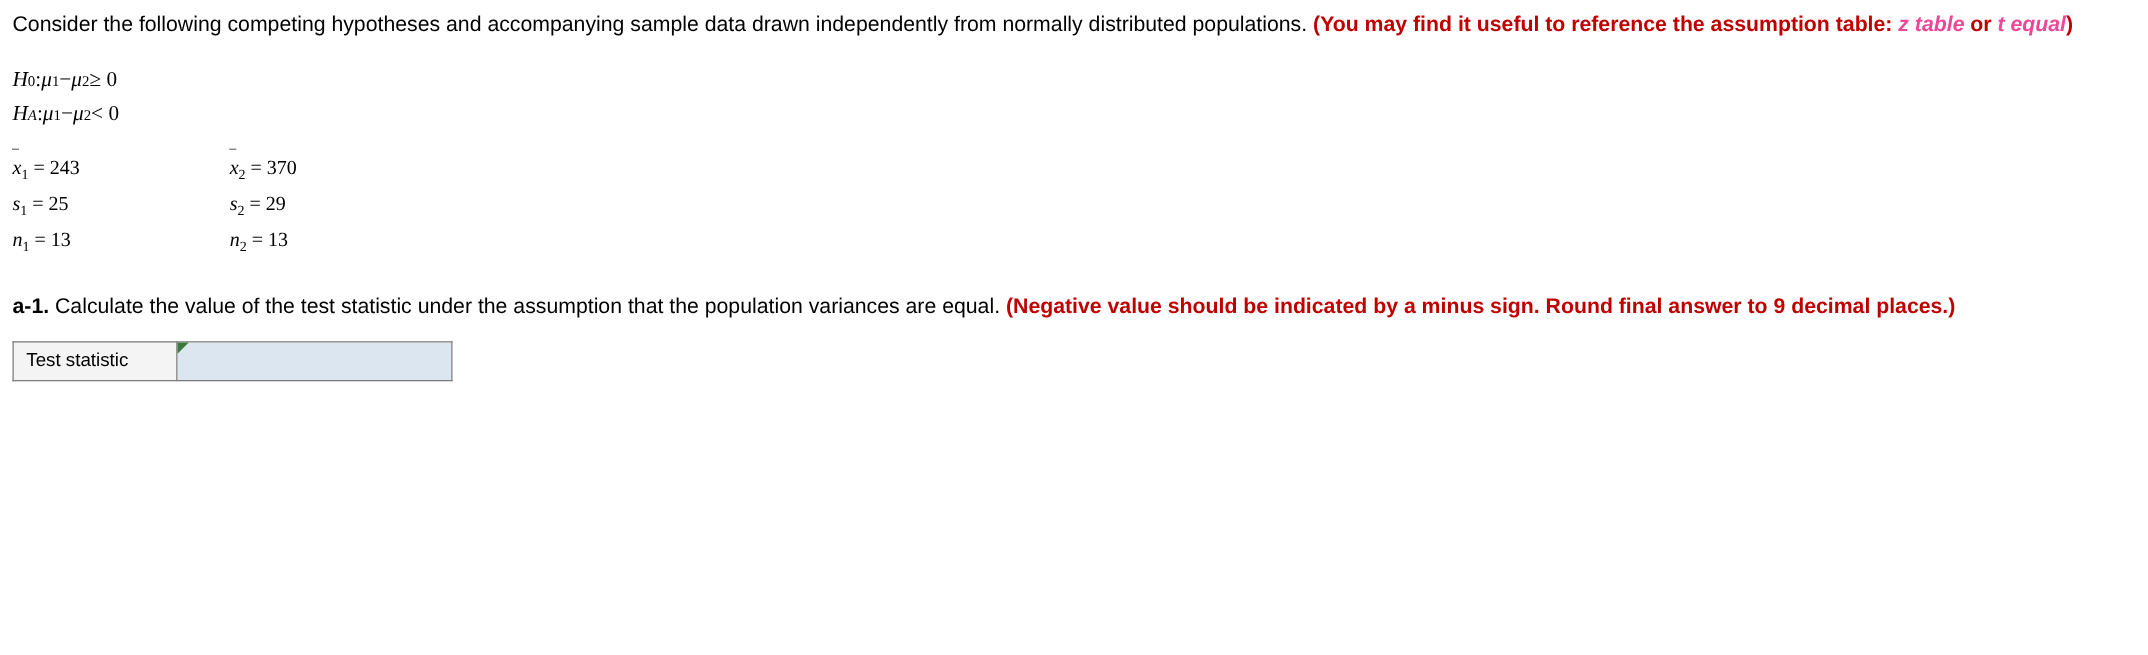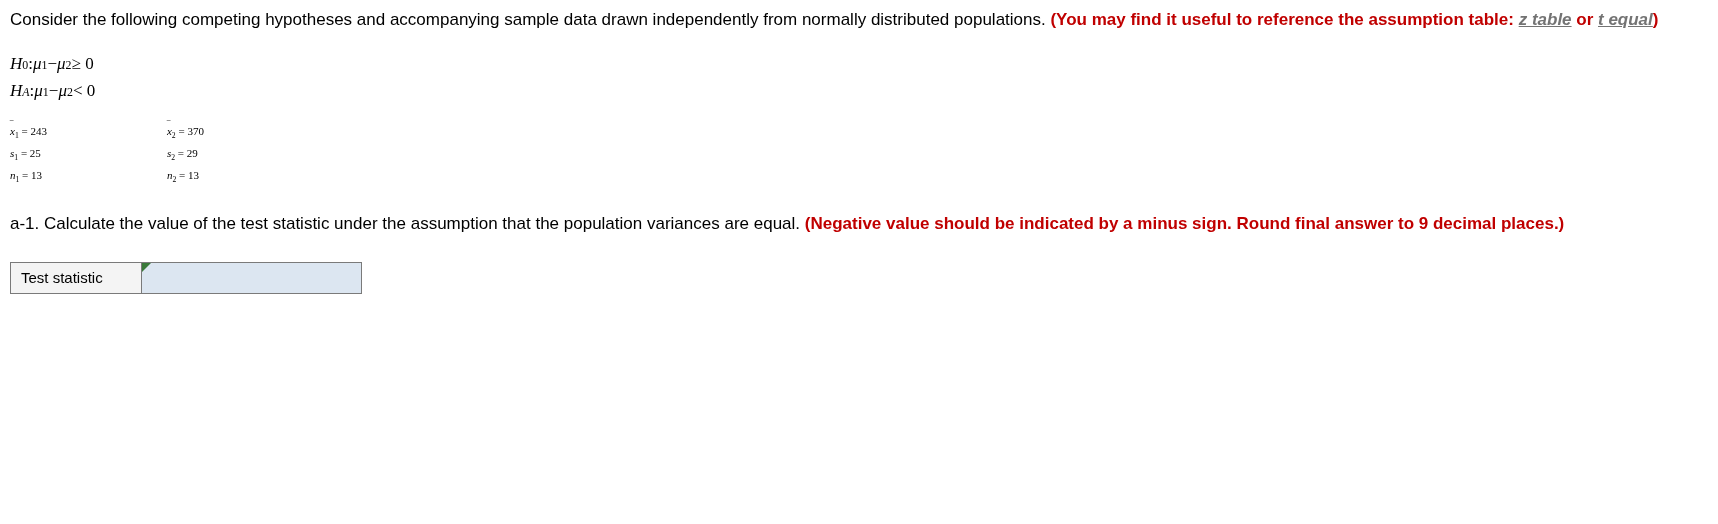--- a/index.html
+++ b/index.html
@@ -11,22 +11,21 @@
       line-height: 1.4;
     }
     .intro {
       color: #000;
     }
     .red-bold {
       color: #c00000;
       font-weight: bold;
     }
     .link {
-      color: #737373;
-      text-decoration: underline;
+      color: #ec4899;
       font-style: italic;
       cursor: pointer;
     }
     .hypotheses {
       margin-top: 18px;
       font-family: "Times New Roman", serif;
       font-size: 17px;
       line-height: 1.6;
     }
     .hyp-row {
@@ -34,21 +33,21 @@
       align-items: baseline;
       gap: 0;
     }
     .ital { font-style: italic; }
     .sub { font-size: 0.7em; vertical-align: sub; }
     .sample-data {
       margin-top: 20px;
       display: flex;
       gap: 120px;
       font-family: "Times New Roman", serif;
-      font-size: 11px;
+      font-size: 16px;
     }
     .sample-col {
       display: flex;
       flex-direction: column;
       gap: 4px;
     }
     .xbar {
       position: relative;
       display: inline-block;
     }
@@ -56,24 +55,24 @@
       content: "‾";
       position: absolute;
       top: -0.55em;
       left: 0;
       font-size: 0.9em;
     }
     .question {
       margin-top: 26px;
     }
     .q-label {
-      font-weight: normal;
+      font-weight: bold;
     }
     .answer-table {
-      margin-top: 26px;
+      margin-top: 16px;
       border-collapse: collapse;
     }
     .answer-table td {
       border: 1px solid #7a7a7a;
       padding: 4px 10px;
       font-size: 15px;
       height: 22px;
     }
     .answer-table td.label-cell {
       background: #f4f4f4;

